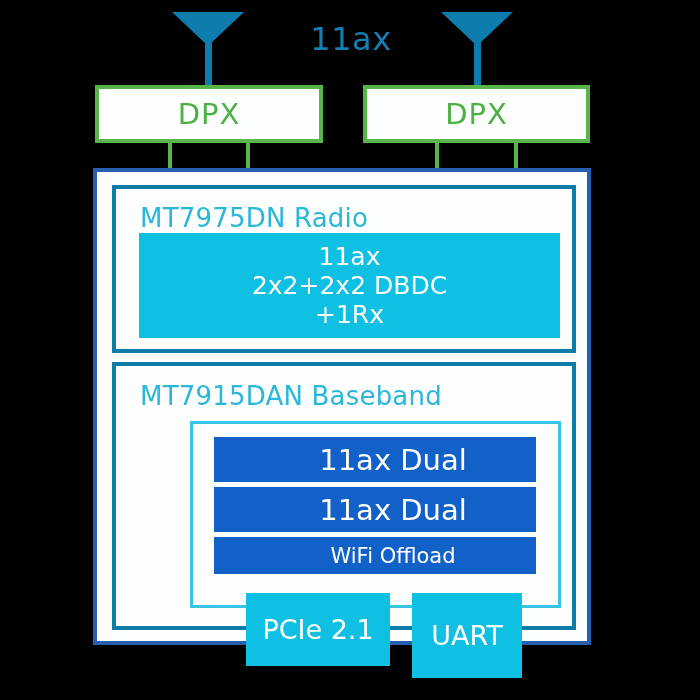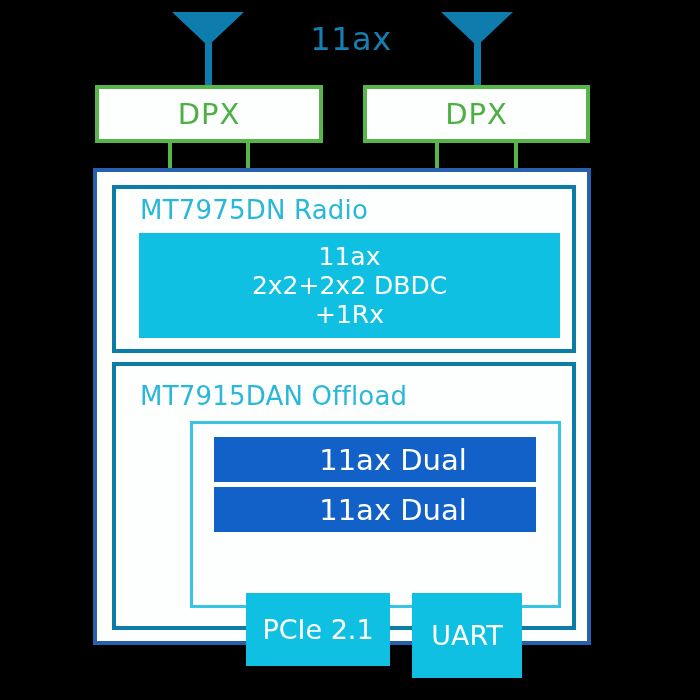--- a/index.html
+++ b/index.html
@@ -60,36 +60,39 @@
   </div>
 
   <div class="abs green-line" style="left:168px;top:141px;height:29px;"></div>
   <div class="abs green-line" style="left:246px;top:141px;height:29px;"></div>
   <div class="abs green-line" style="left:435px;top:141px;height:29px;"></div>
   <div class="abs green-line" style="left:514px;top:141px;height:29px;"></div>
 
   <div class="abs outer-box" style="left:93px;top:168px;width:498px;height:477px;"></div>
 
   <div class="abs chip-box" style="left:112px;top:185px;width:464px;height:168px;">
-    <div class="abs chip-heading" style="left:24px;top:6px;">MT7975DN Radio</div>
+    <div class="abs chip-heading" style="left:24px;top:14px;">MT7975DN Radio</div>
     <div class="abs cyan-fill cap-box" style="left:23px;top:44px;width:421px;height:105px;">
       <div class="cap-line">11ax</div>
       <div class="cap-line">2x2+2x2 DBDC</div>
       <div class="cap-line">+1Rx</div>
     </div>
   </div>
 
   <div class="abs chip-box" style="left:112px;top:362px;width:464px;height:268px;">
-    <div class="abs chip-heading" style="left:24px;top:15px;">MT7915DAN Offload</div>
+    <div class="abs chip-heading" style="left:24px;top:15px;">MT7915DAN Baseband</div>
     <div class="abs inner-box" style="left:74px;top:55px;width:371px;height:187px;">
       <div class="abs blue-bar" style="left:21px;top:13px;width:322px;height:45px;">
         <span class="bar-label">11ax Dual</span>
       </div>
       <div class="abs blue-bar" style="left:21px;top:63px;width:322px;height:45px;">
         <span class="bar-label">11ax Dual</span>
+      </div>
+      <div class="abs blue-bar" style="left:21px;top:113px;width:322px;height:37px;">
+        <span class="bar-label-small">WiFi Offload</span>
       </div>
     </div>
   </div>
 
   <div class="abs cyan-fill io-box" style="left:228px;top:593px;width:144px;height:73px;margin-left:18px;">
     <span class="io-label">PCIe 2.1</span>
   </div>
   <div class="abs cyan-fill io-box" style="left:412px;top:593px;width:110px;height:85px;">
     <span class="io-label">UART</span>
   </div>

